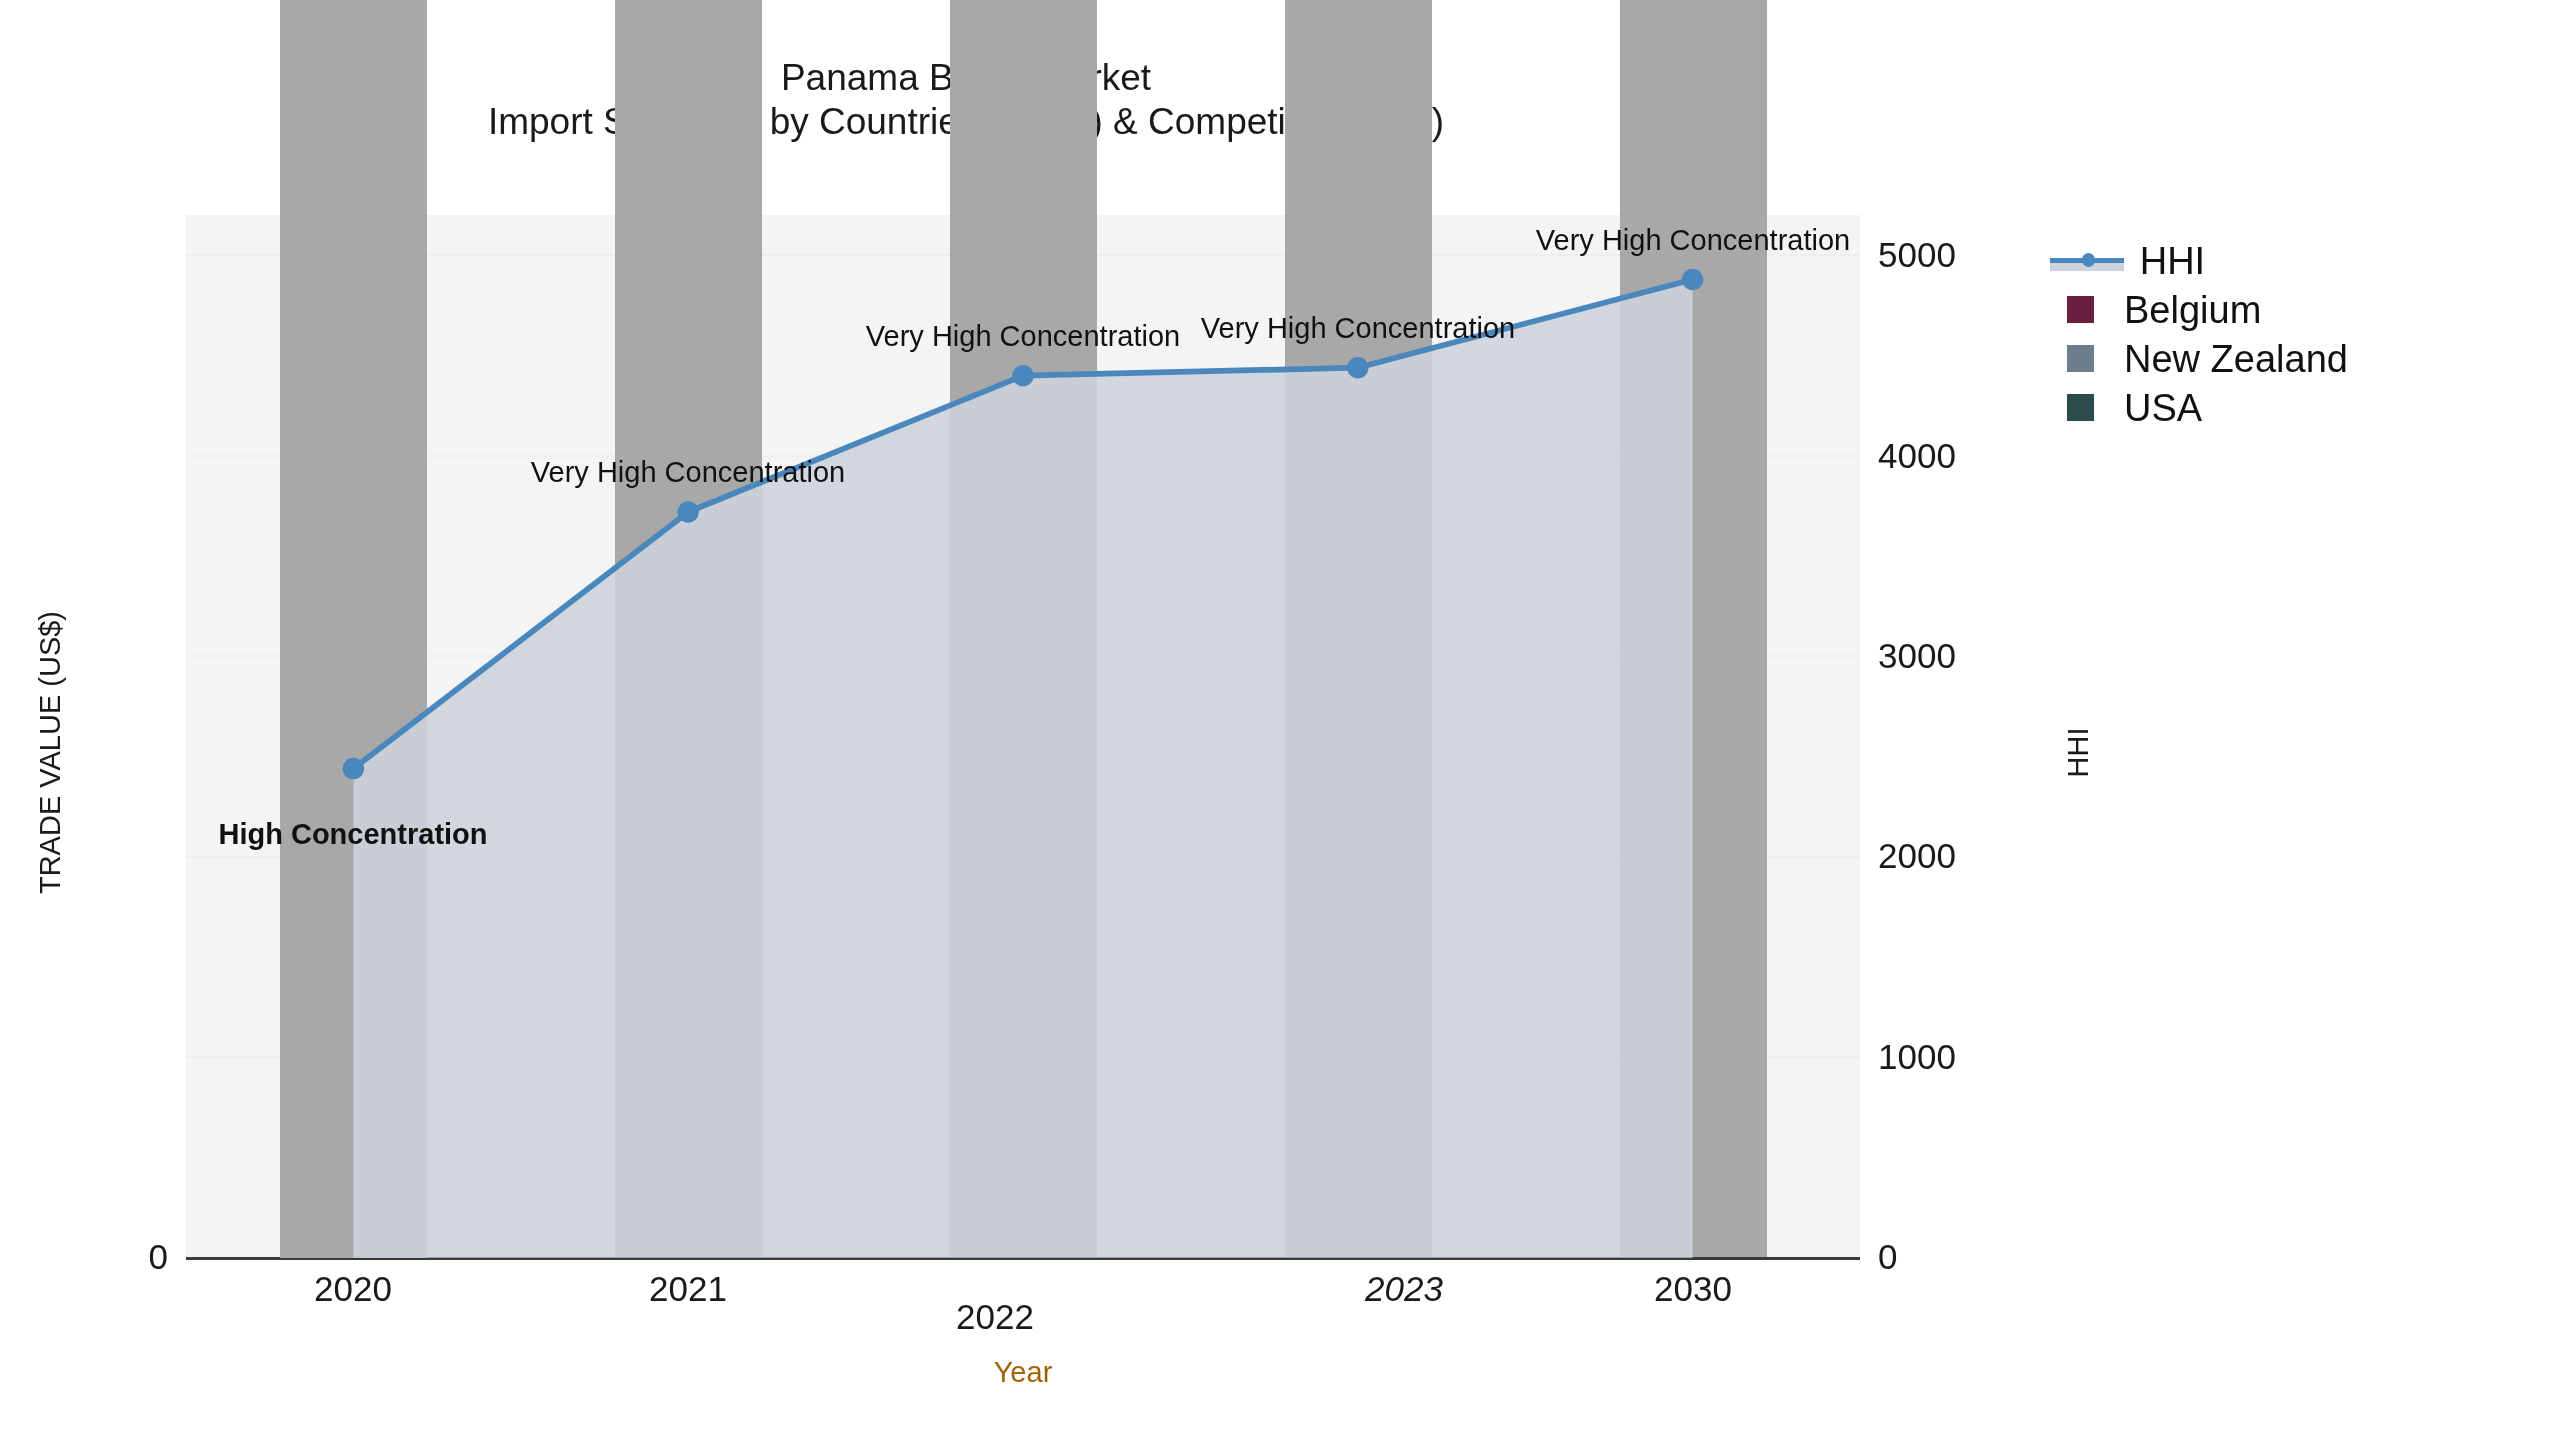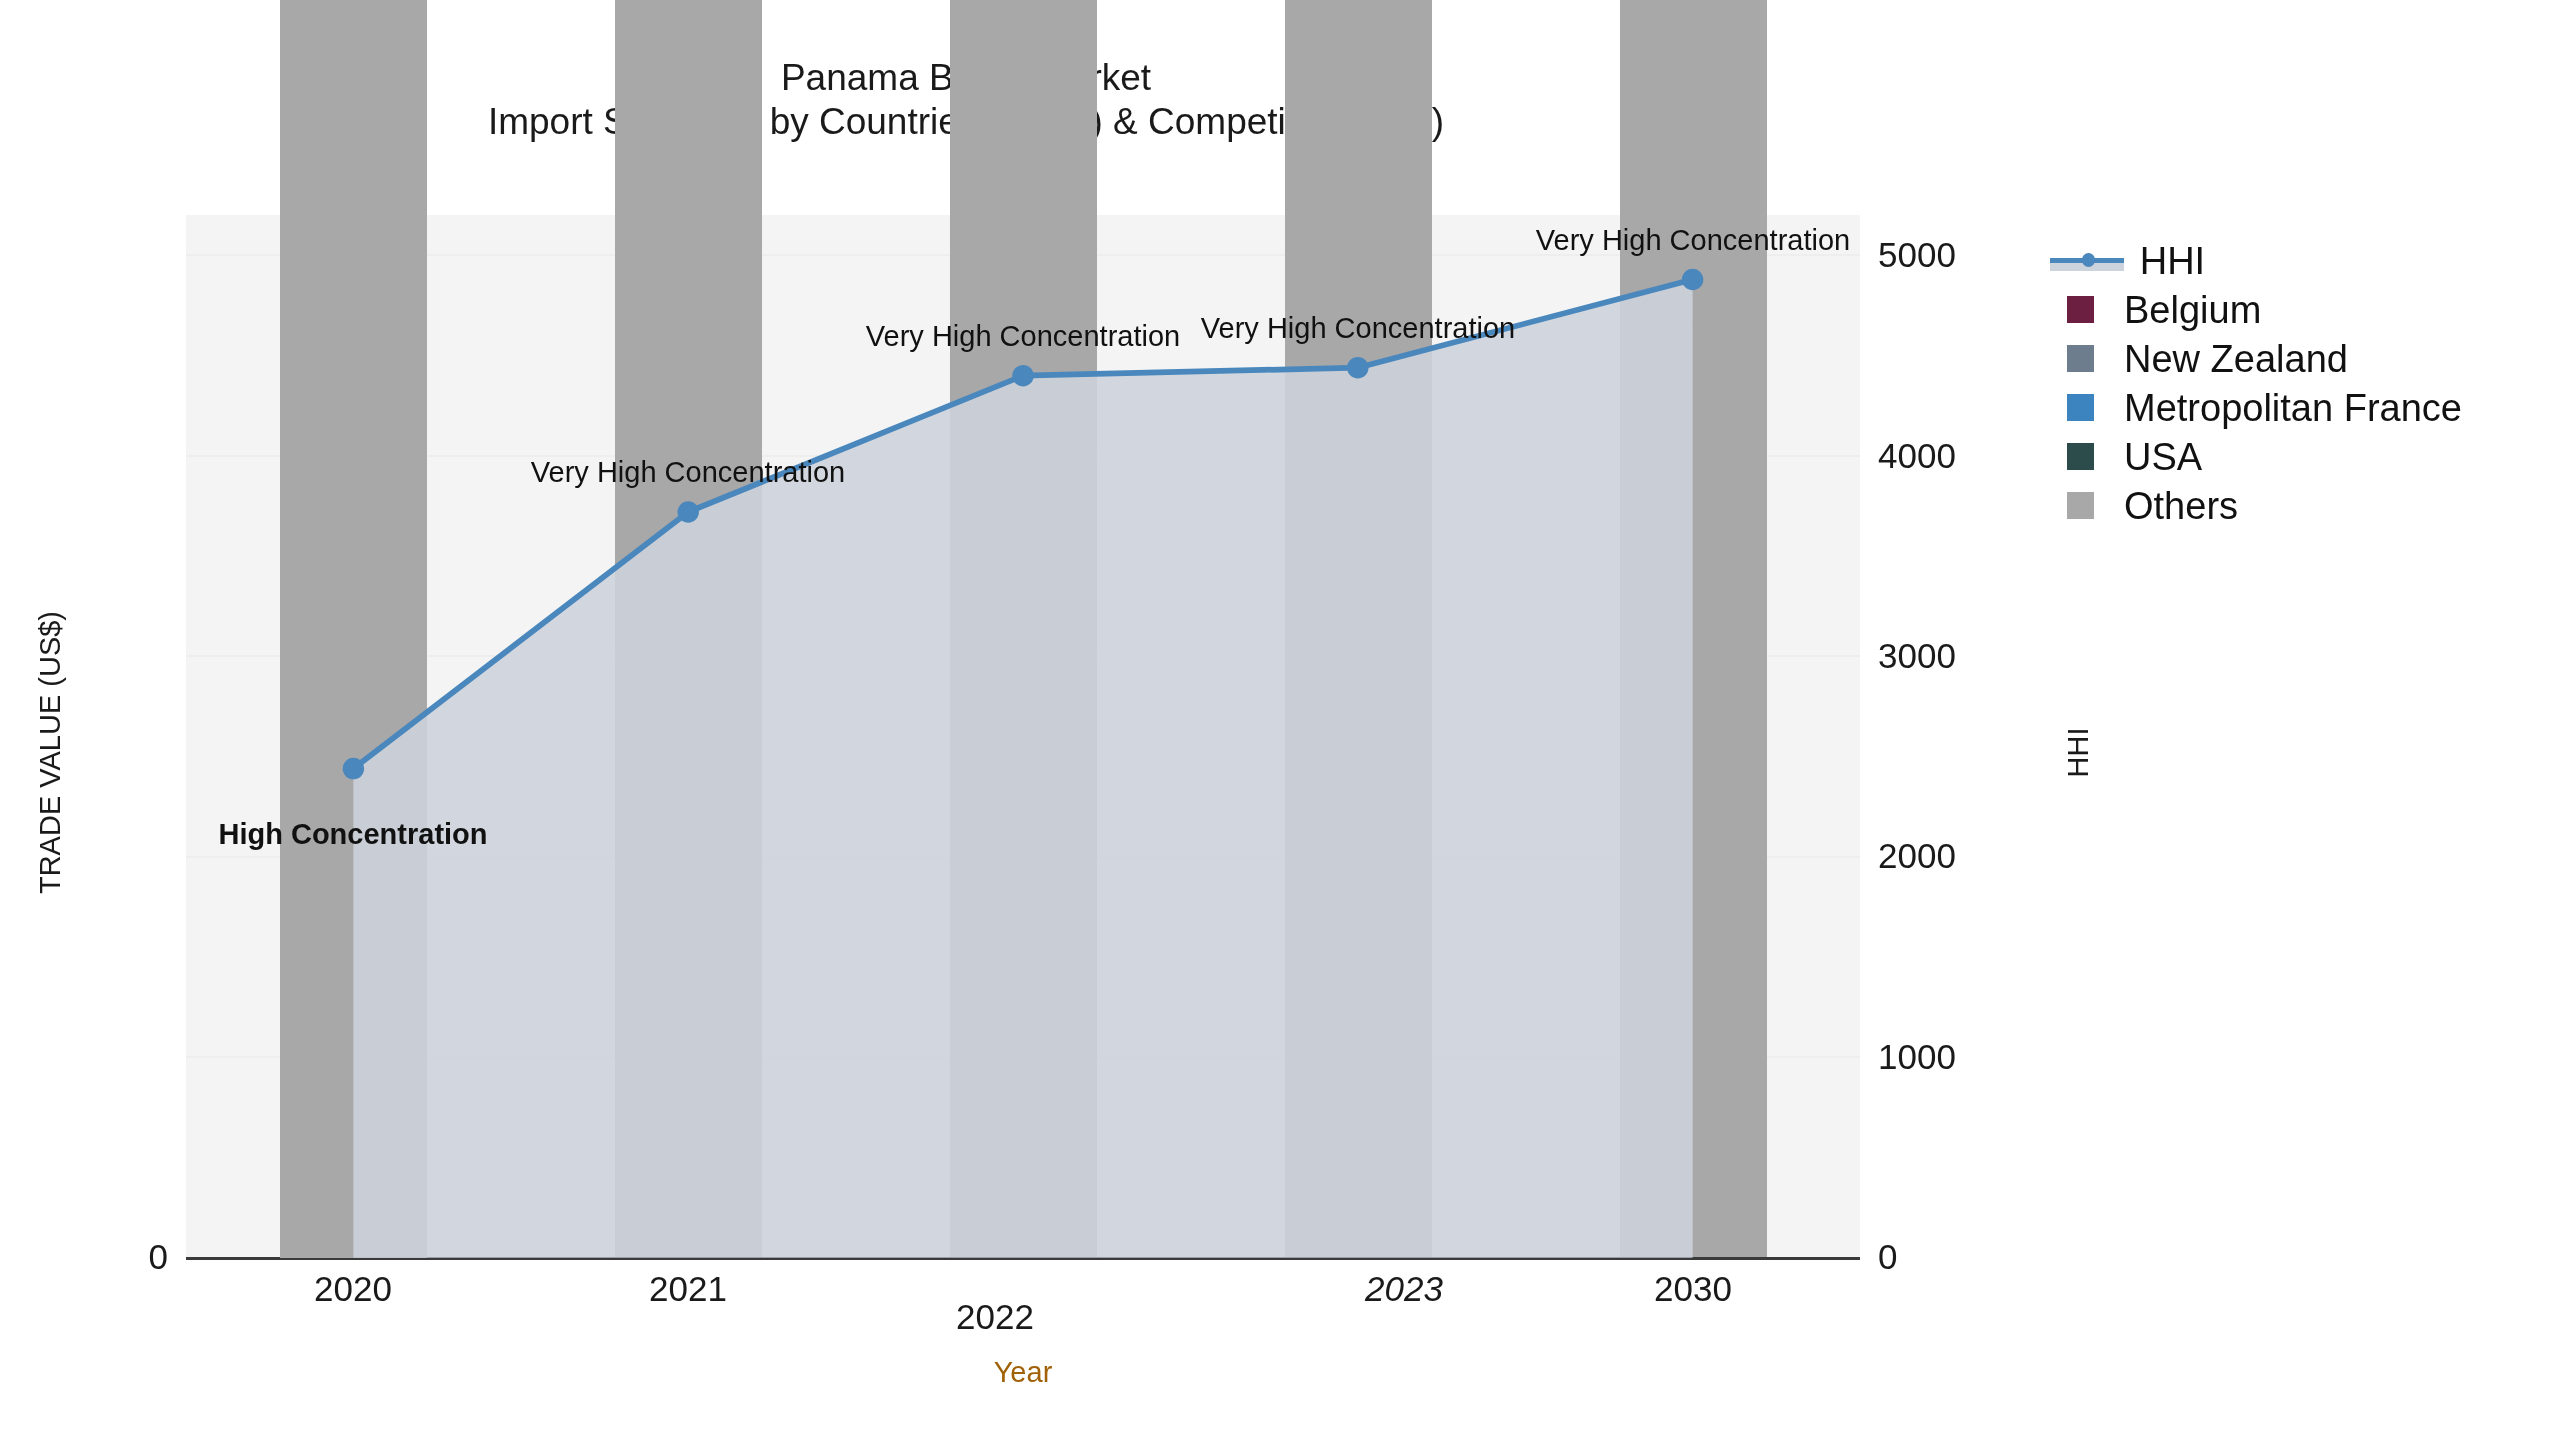--- a/index.html
+++ b/index.html
@@ -192,27 +192,19 @@
       </div>
       <div class="legend-row">
         <span class="legend-swatch" style="background: rgb(109, 31, 66);"></span>
         <span class="legend-label">Belgium</span>
       </div>
       <div class="legend-row">
         <span class="legend-swatch" style="background: rgb(109, 125, 141);"></span>
         <span class="legend-label">New Zealand</span>
       </div>
       <div class="legend-row">
-        <span class="legend-swatch" style="background: rgb(59, 132, 192);"></span>
-        <span class="legend-label">Metropolitan France</span>
-      </div>
-      <div class="legend-row">
         <span class="legend-swatch" style="background: rgb(43, 76, 74);"></span>
         <span class="legend-label">USA</span>
       </div>
-      <div class="legend-row">
-        <span class="legend-swatch" style="background: rgb(168, 168, 168);"></span>
-        <span class="legend-label">Others</span>
-      </div>
     </div>
 
 </div>
 
 
 </body></html>

